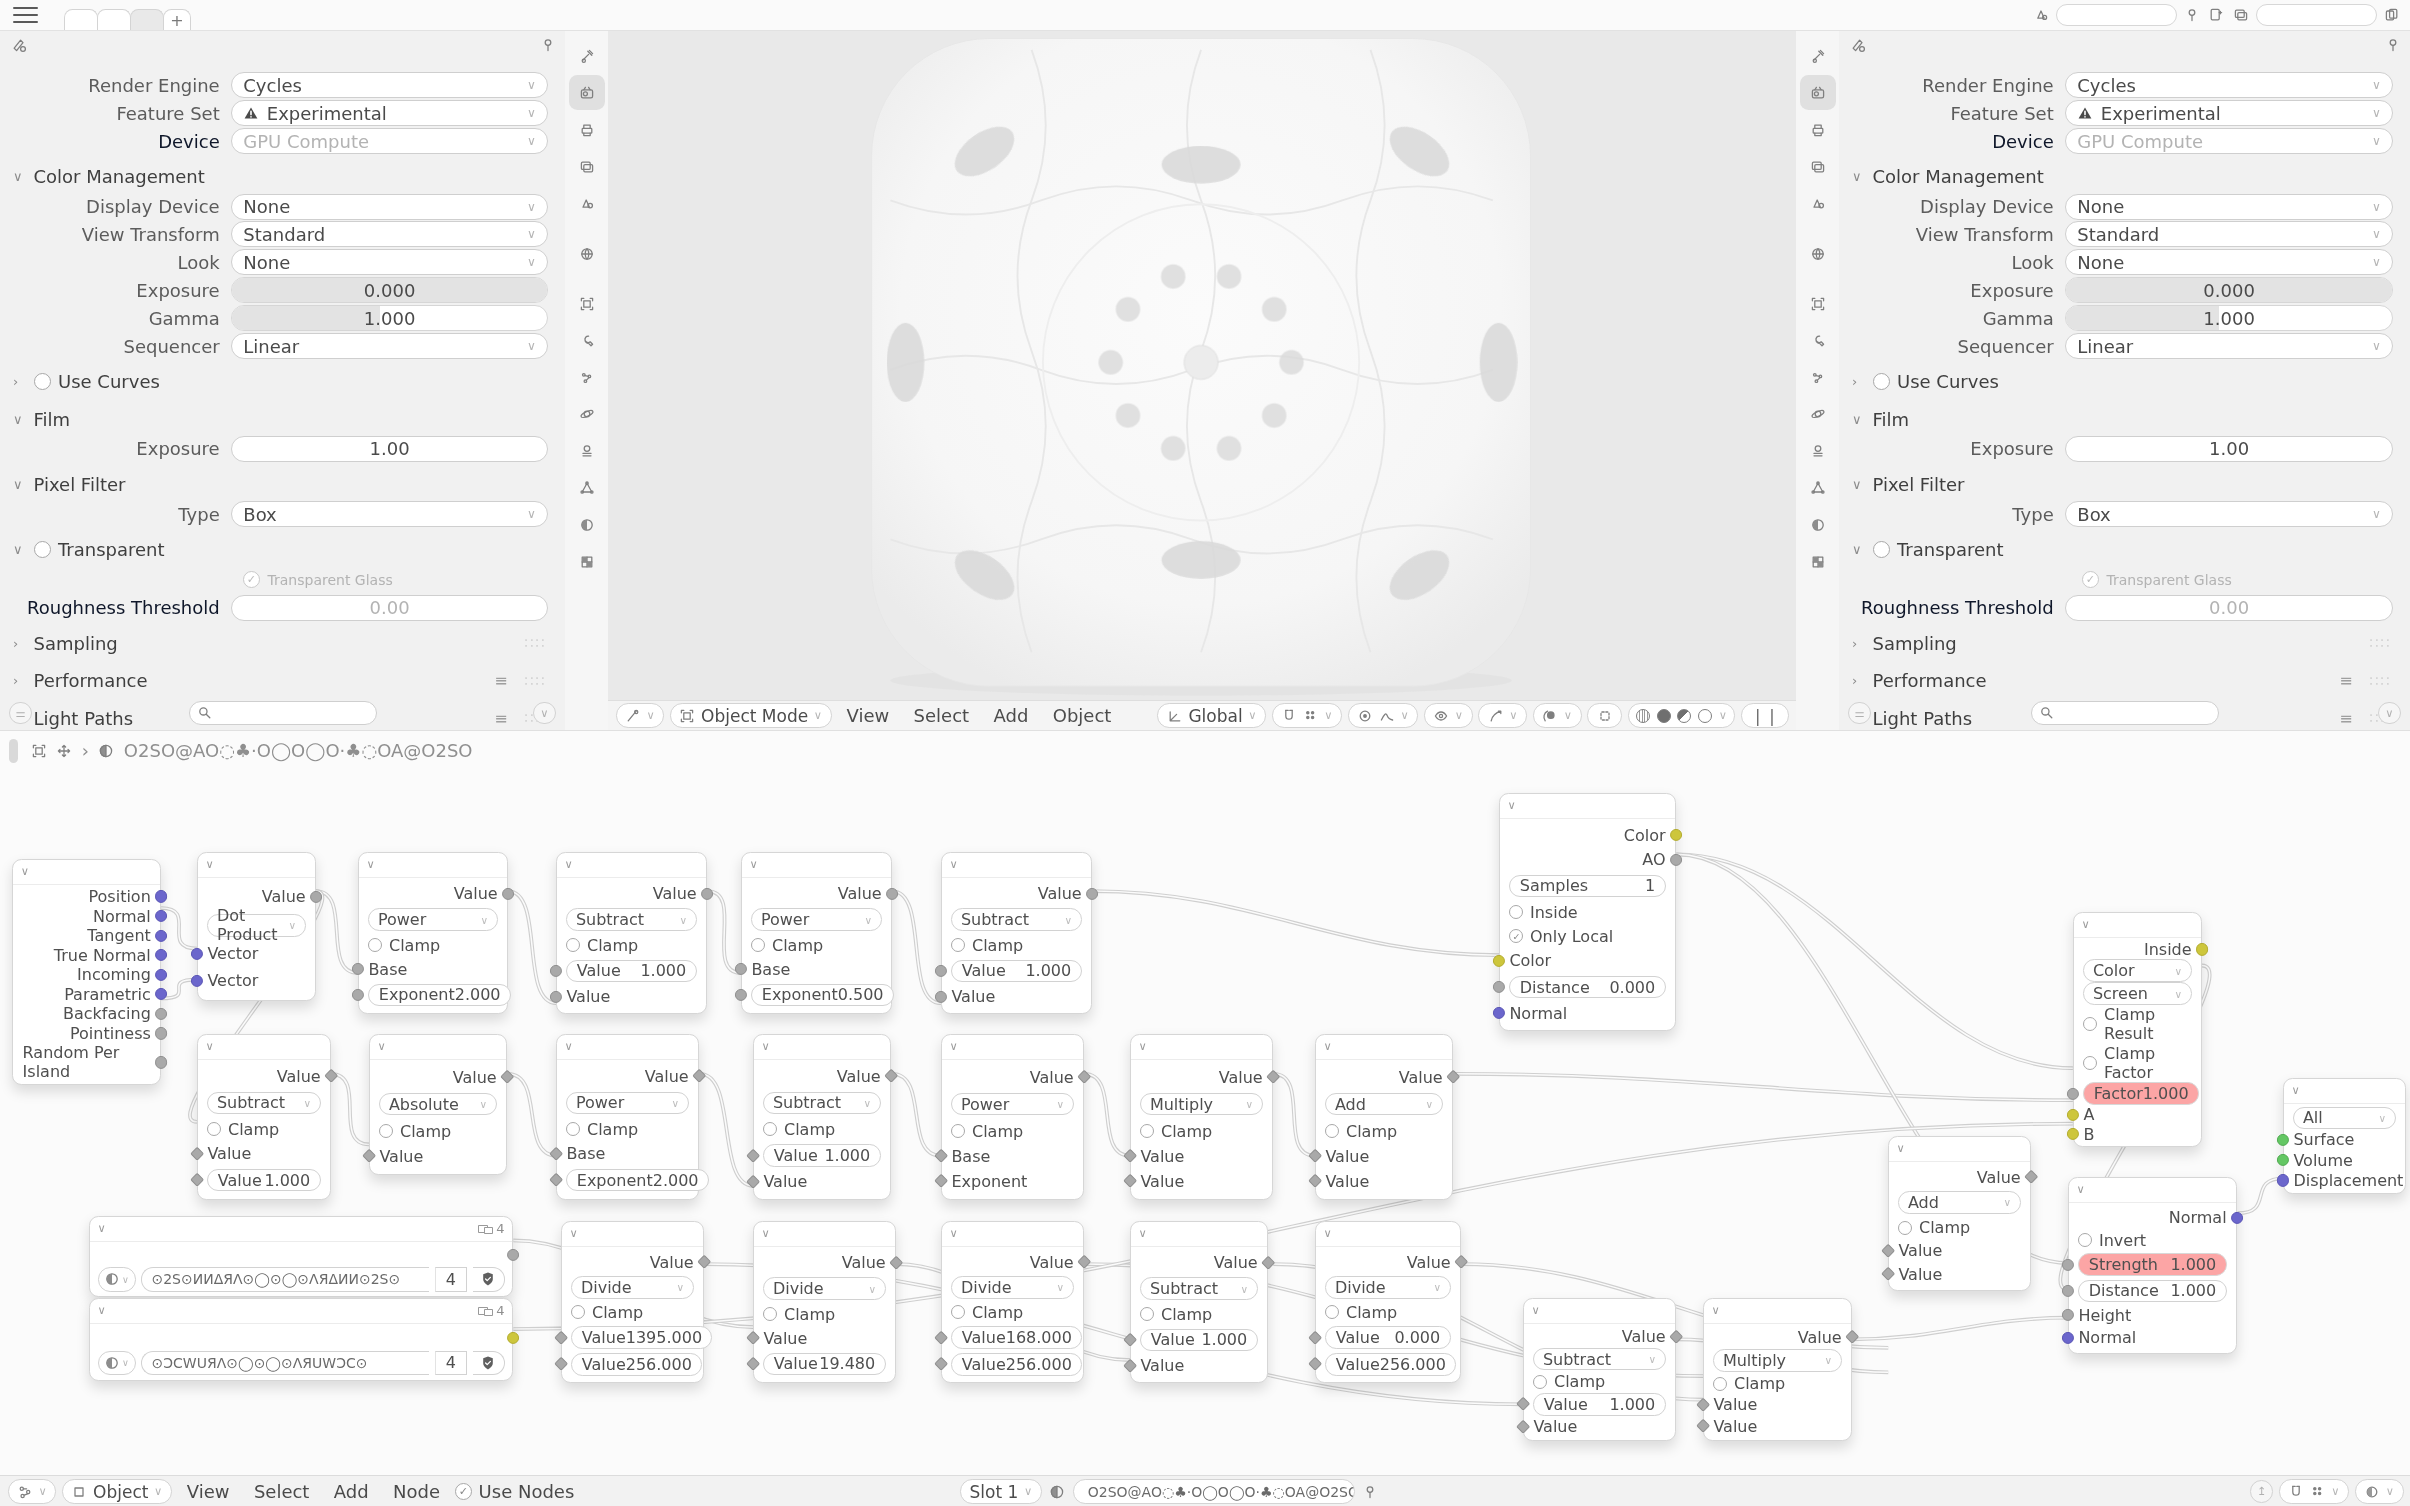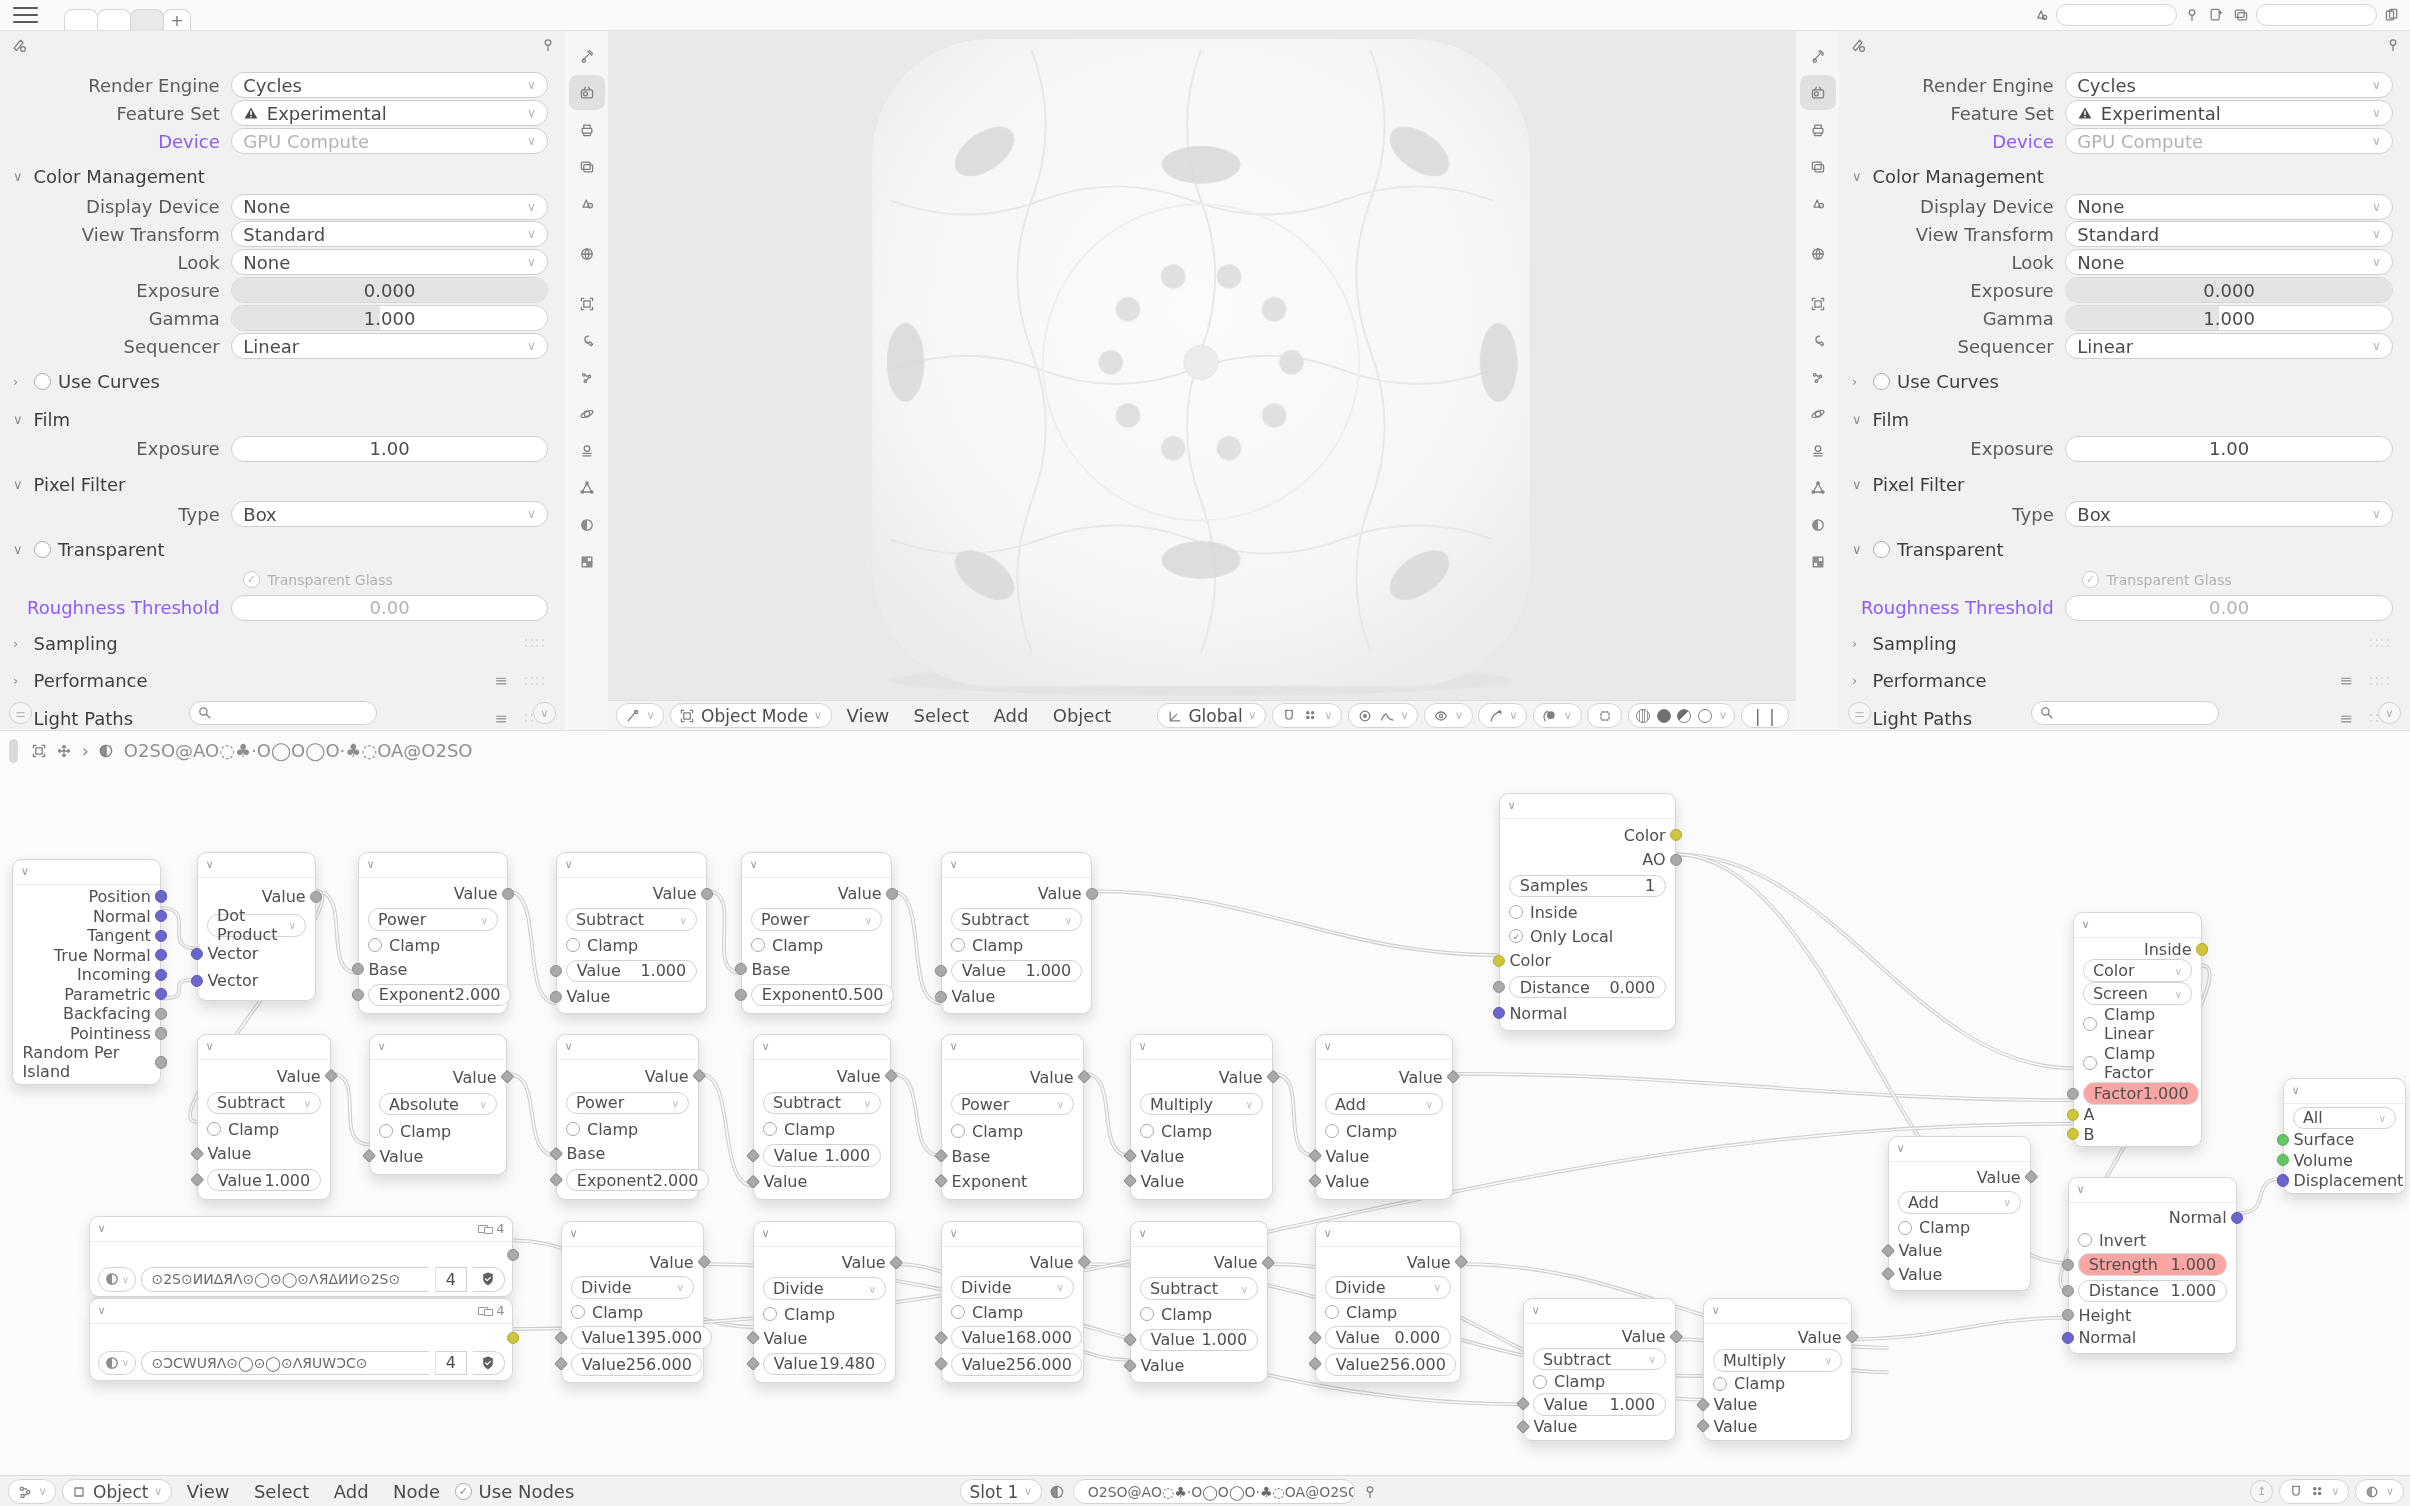--- a/index.html
+++ b/index.html
@@ -17,21 +17,21 @@
   .tb-field{width:121px;height:22.6px;border:0.9px solid #d7d7d7;border-radius:11.3px;background:#fff;}
   .mini-ic{width:19px;height:19px;display:flex;align-items:center;justify-content:center;color:#9a9a9a;}
   .mini-ic svg{width:15px;height:15px;}
   
   .main{display:flex;height:699px;}
   .props{width:565px;background:#f1f1f1;position:relative;padding:7.5px 3.8px 0 0;overflow:hidden;}
   .props.right{width:571px;}
   .prow{display:flex;align-items:center;height:26px;margin:1.9px 0;}
   .plabel{width:231px;text-align:right;padding-right:11.3px;font-size:18px;color:#5c5c5c;white-space:nowrap;}
   .props.right .plabel{width:226px;}
-  .plabel.dis{color:#8b5cf6;}
+  .plabel.dis{color:#0f172a;}
   .pfield{flex:1;margin-right:13px;height:26px;border:0.9px solid #cfcfcf;border-radius:13px;background:#fff;display:flex;align-items:center;padding:0 11.3px;font-size:18px;position:relative;}
   .pfield .chev{margin-left:auto;color:#b5b5b5;font-size:12.2px;}
   .pfield.dis{color:#b3b3b3;}
   .pfield.num{justify-content:center;}
   .pfield.slider{overflow:hidden;justify-content:center;border:0.9px solid #d6d6d6;}
   .pfield.slider .fillbar{position:absolute;left:0;top:0;bottom:0;background:#e3e3e3;}
   .pfield.slider span{position:relative;z-index:1;}
   .phead{display:flex;align-items:center;height:30px;margin-top:7.5px;font-size:18px;color:#3f3f3f;gap:7.5px;padding-left:13px;}
   .phead .car{color:#8b8b8b;font-size:13px;width:13px;}
   .phead .grip{margin-left:auto;margin-right:15px;color:#d0d0d0;font-size:14px;letter-spacing:1.9px;}
@@ -1651,21 +1651,21 @@
               </span>
             </div>
             <div class="r">
               <span class="nsel">
                 <span>Screen</span>
                 <span class="chev">∨</span>
               </span>
             </div>
             <div class="r">
               <span class="cb"></span>
-              <span>Clamp Linear</span>
+              <span>Clamp Result</span>
             </div>
             <div class="r">
               <span class="cb"></span>
               <span>Clamp Factor</span>
             </div>
             <div class="r">
               <i class="sock L g"></i>
               <span class="nfld fill">
                 <span>Factor</span>
                 <span>1.000</span>

